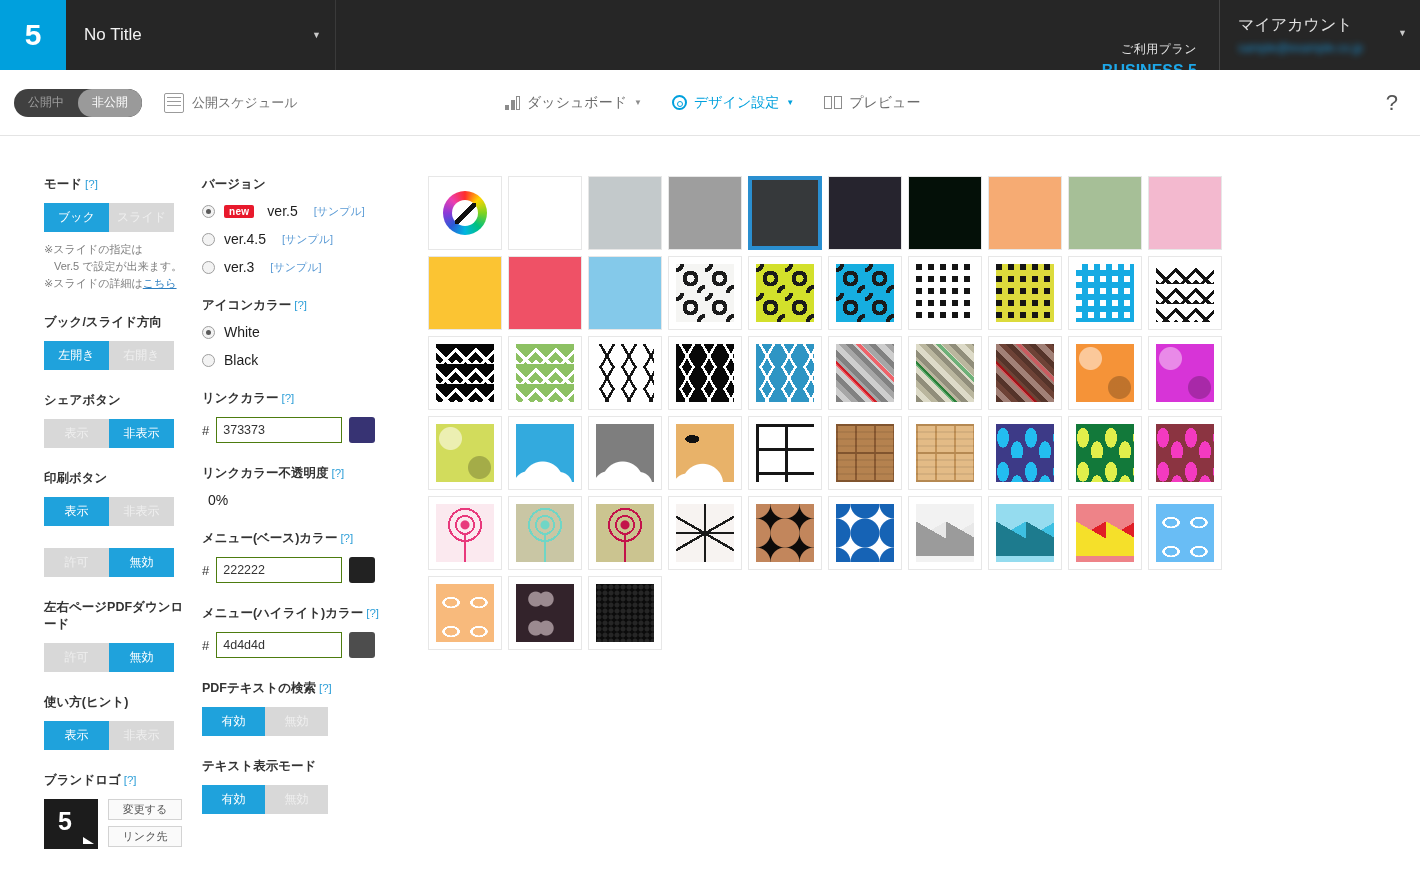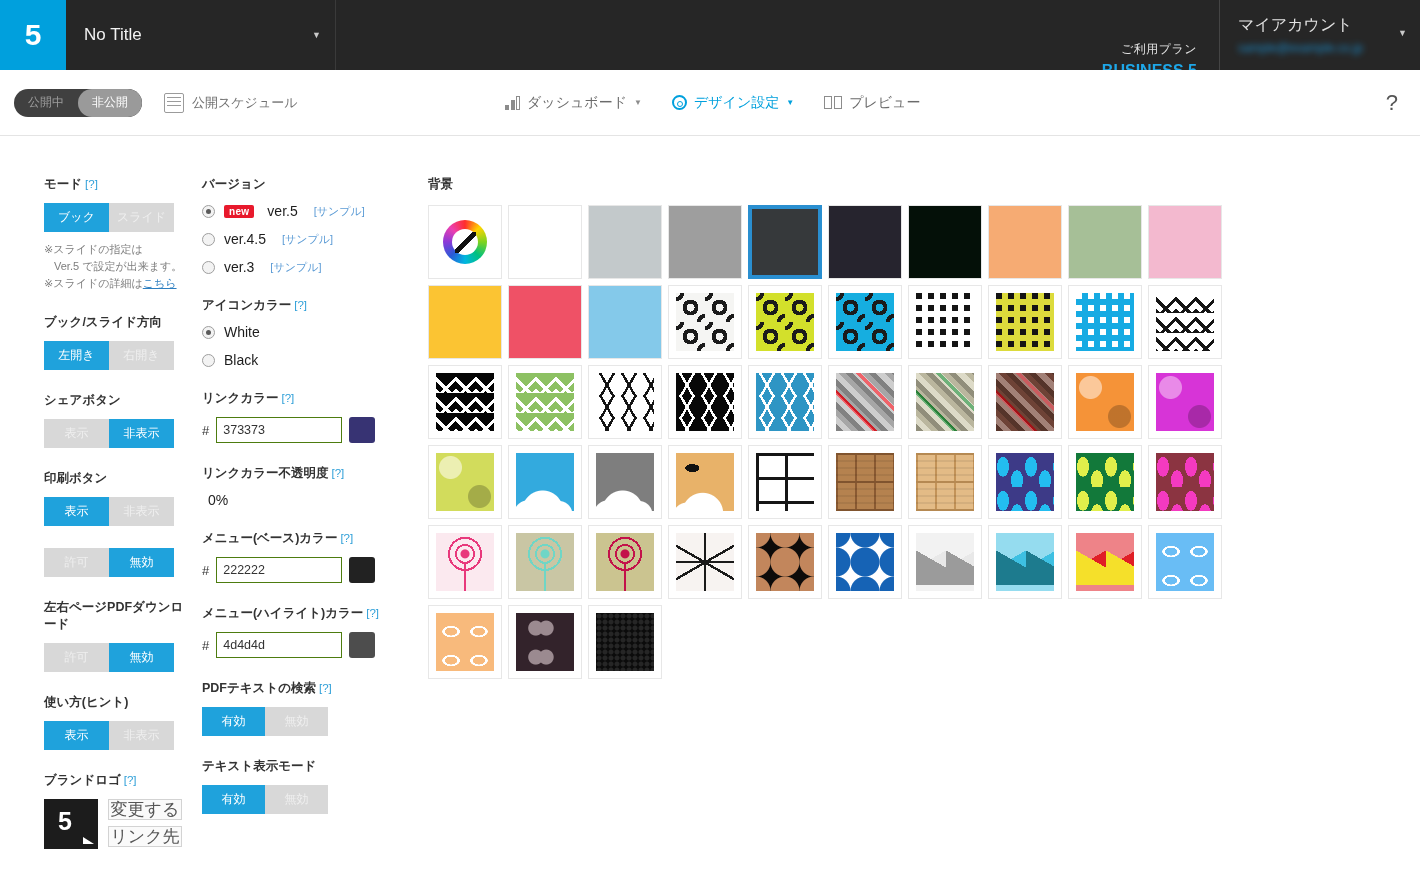--- a/index.html
+++ b/index.html
@@ -74,21 +74,21 @@
 
   .note { font-size: 11px; color: #7d7d7d; line-height: 1.55; margin-top: 9px; }
   .note a { color: #2e7fc0; }
 
   .logo-row { display: flex; gap: 10px; align-items: flex-start; margin-top: 2px; }
   .logo-thumb { width: 54px; height: 50px; background: #1c1c1c; position: relative; }
   .logo-thumb span { position: absolute; left: 14px; top: 8px; color: #fff; font-size: 25px; font-weight: bold; }
   .logo-thumb::after { content:""; position:absolute; right:4px; bottom:5px; width:0; height:0;
                        border-left: 11px solid #fff; border-top: 7px solid transparent; }
   .lbtns { display: flex; flex-direction: column; gap: 6px; }
-  .lbtn { width: 74px; height: 21px; border: 1px solid #d3d3d3; background: #fafafa; font-size: 17px;
+  .lbtn { width: 74px; height: 21px; border: 1px solid #d3d3d3; background: #fafafa; font-size: 11px;
           color: #555; display: flex; align-items: center; justify-content: center; }
 
   
   .radio-row { display: flex; align-items: center; gap: 9px; margin-bottom: 12px; }
   .radio { width: 13px; height: 13px; border-radius: 50%; border: 1px solid #9e9e9e; background: #f3f3f3;
            position: relative; flex: none; }
   .radio.on::after { content:""; position: absolute; left: 3px; top: 3px; width: 5px; height: 5px;
                      border-radius: 50%; background: #5a5a5a; }
   .rlabel { font-size: 14px; color: #1d1d1d; }
   .badge-new { background: #e8192c; color: #fff; font-size: 10px; font-weight: bold; padding: 1px 5px;
@@ -354,21 +354,20 @@
     <div class="grp">
       <div class="grp-label">テキスト表示モード</div>
       <div class="seg seg2">
         <div class="sel">有効</div>
         <div class="unsel">無効</div>
       </div>
     </div>
   </div>
 
   <div class="col col-right">
-    <div class="bg-title">背景</div>
     <div class="bg-grid" id="bg-grid">
         <div class="cell">
           <div class="picker"></div>
         </div>
         <div class="cell plain">
           <div class="sw" style="background:#ffffff;"></div>
         </div>
         <div class="cell plain">
           <div class="sw" style="background:#c3c9cb;"></div>
         </div>

